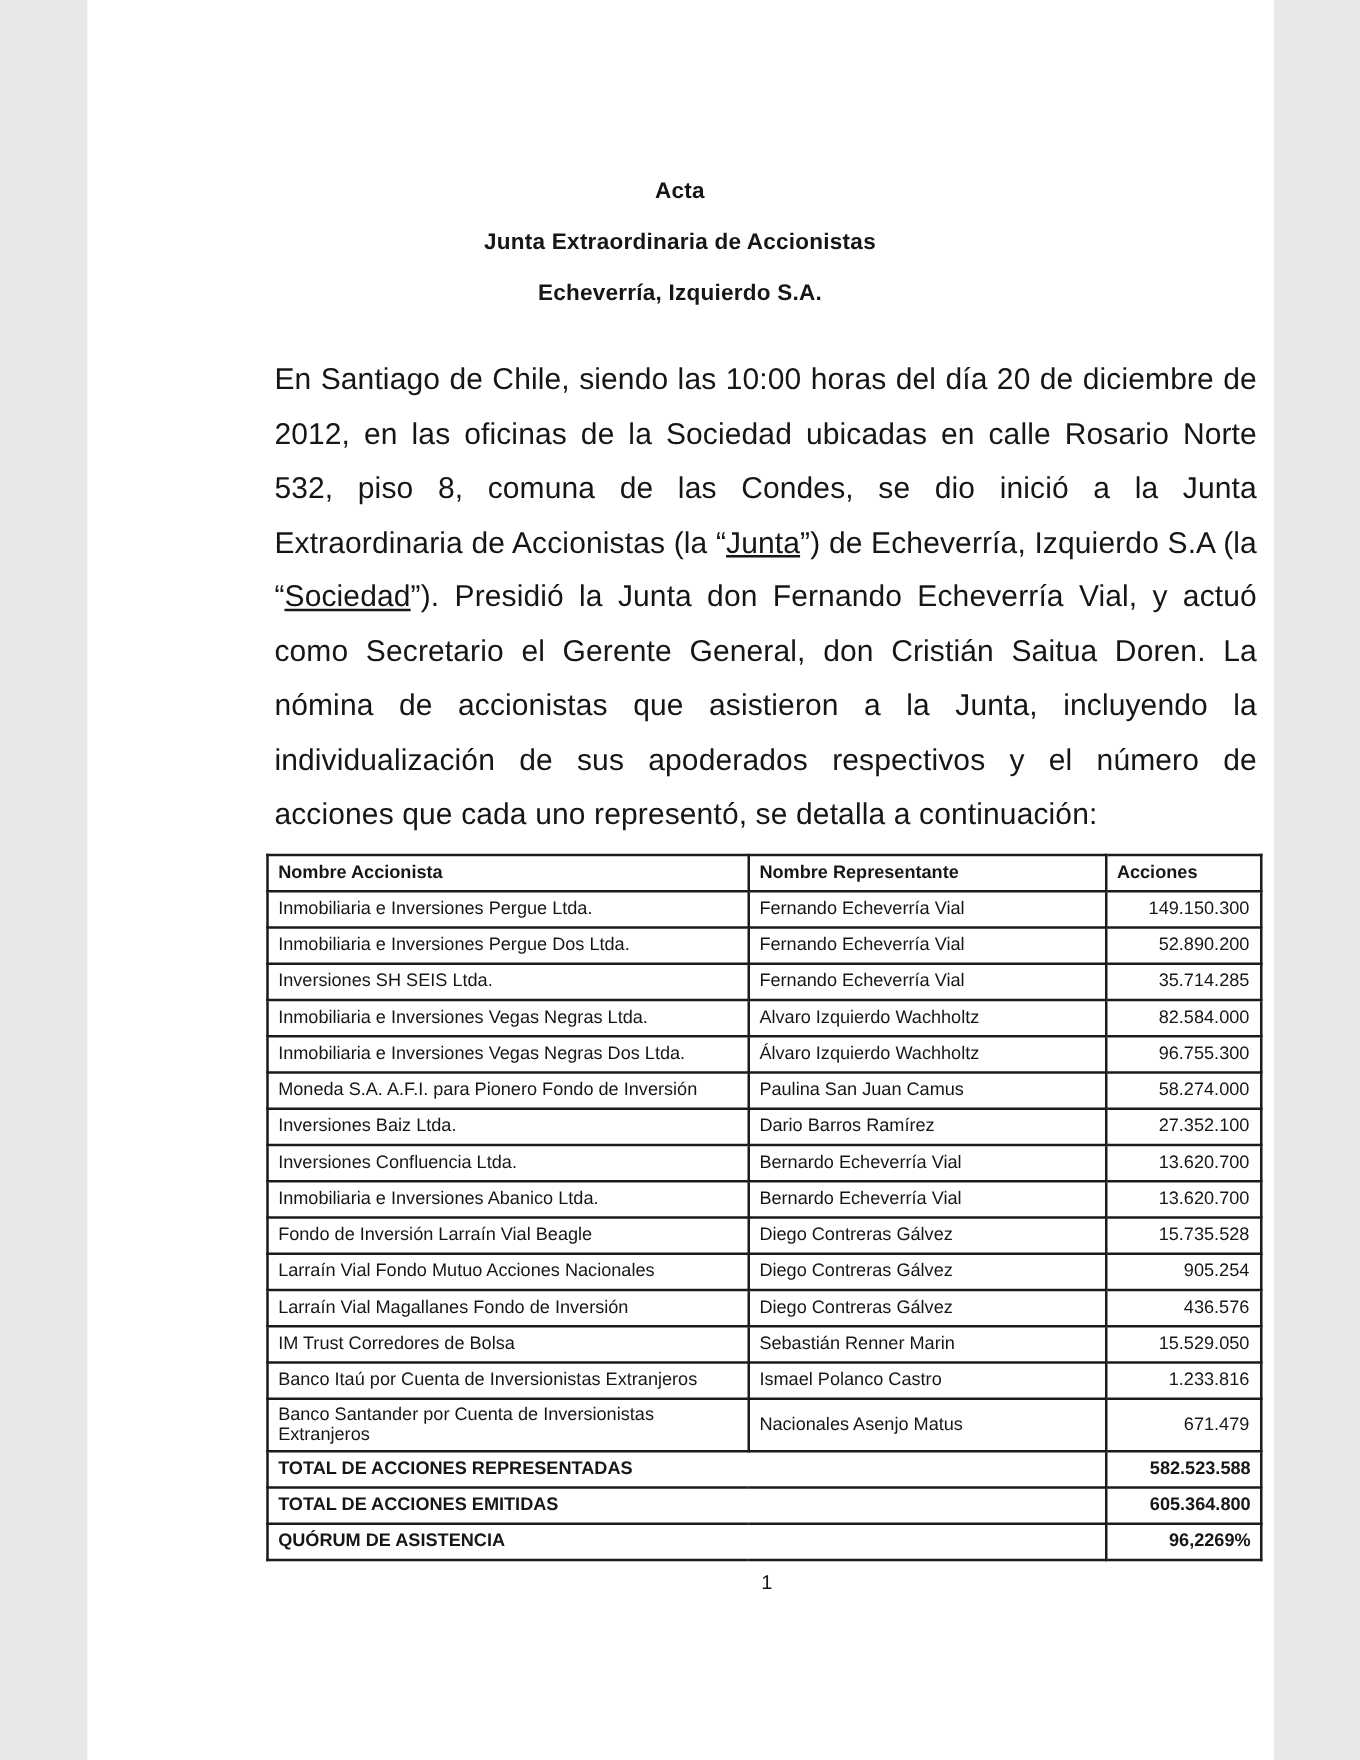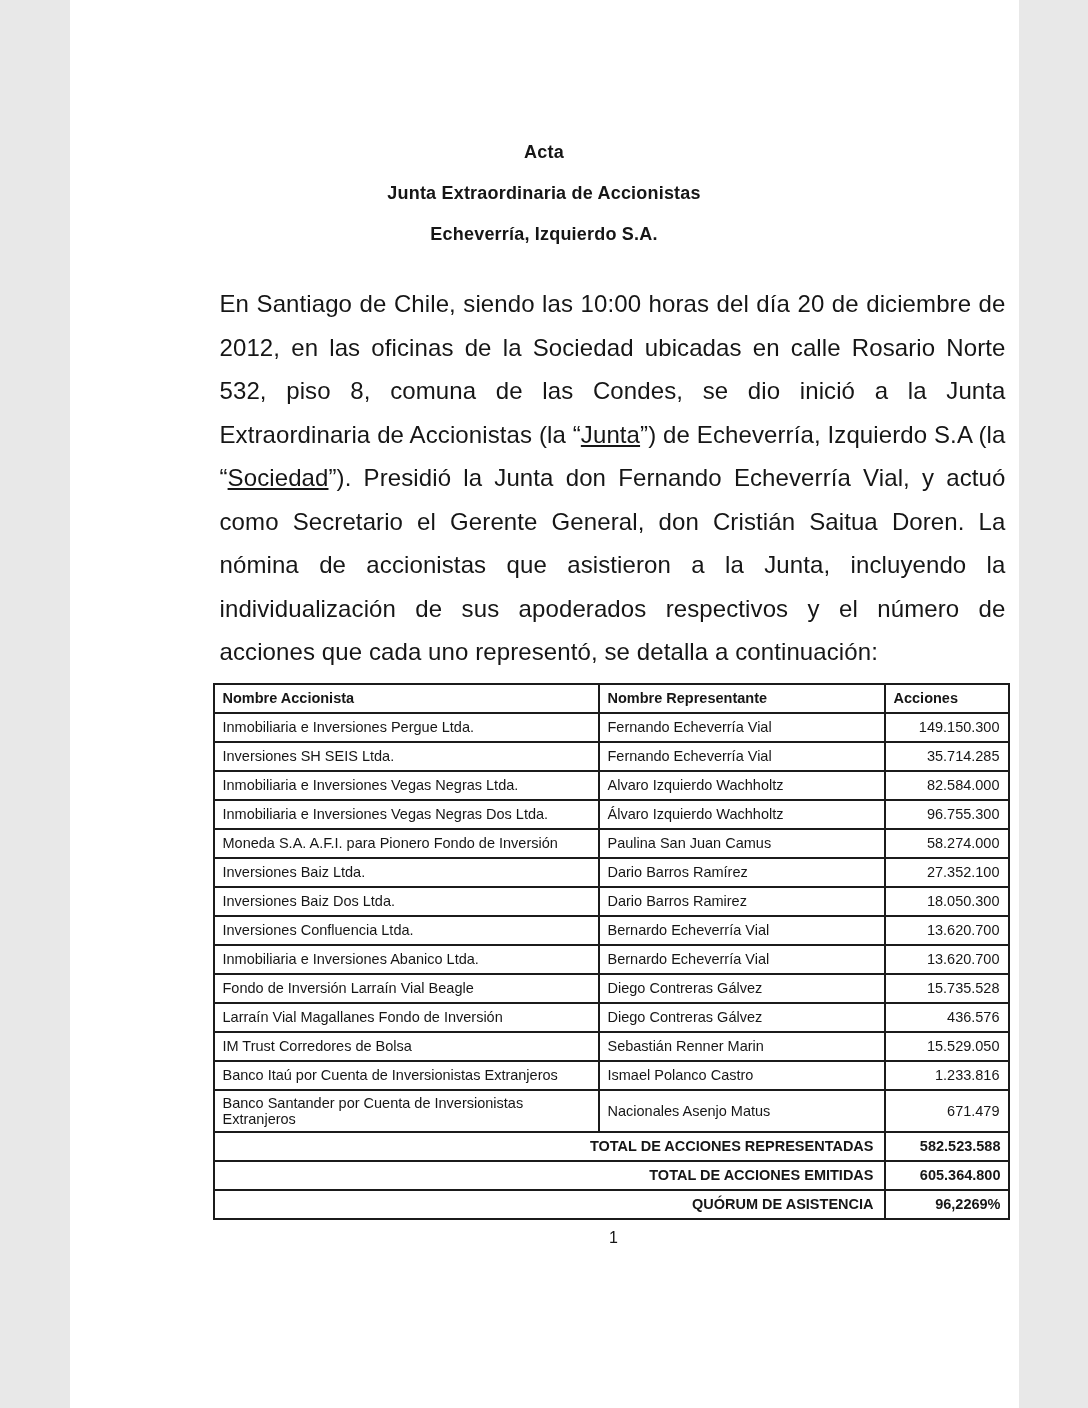--- a/index.html
+++ b/index.html
@@ -52,21 +52,20 @@
     height: 29px;
     vertical-align: middle;
     overflow: hidden;
   }
   table.shareholders th {
     font-weight: bold;
     text-align: left;
   }
   th.col-acciones, td.col-acciones { text-align: right; padding-right: 7px; margin-top: 15px; }
   tr.total-row td.total-label {
-    text-align: right;
     font-weight: bold;
     padding-right: 10px;
   }
   tr.total-row td.total-value {
     text-align: right;
     font-weight: bold;
     padding-right: 7px;
   }
   .page-number {
     margin-top: 9px;
@@ -101,20 +100,25 @@
         <th class="col-acciones">Acciones</th>
       </tr>
     </thead>
     <tbody>
         <tr>
           <td class="col-accionista">Inmobiliaria e Inversiones Pergue Ltda.</td>
           <td class="col-representante">Fernando Echeverría Vial</td>
           <td class="col-acciones">149.150.300</td>
         </tr>
         <tr>
+          <td class="col-accionista">Inmobiliaria e Inversiones Pergue Dos Ltda.</td>
+          <td class="col-representante">Fernando Echeverría Vial</td>
+          <td class="col-acciones">52.890.200</td>
+        </tr>
+        <tr>
           <td class="col-accionista">Inversiones SH SEIS Ltda.</td>
           <td class="col-representante">Fernando Echeverría Vial</td>
           <td class="col-acciones">35.714.285</td>
         </tr>
         <tr>
           <td class="col-accionista">Inmobiliaria e Inversiones Vegas Negras Ltda.</td>
           <td class="col-representante">Alvaro Izquierdo Wachholtz</td>
           <td class="col-acciones">82.584.000</td>
         </tr>
         <tr>
@@ -126,38 +130,38 @@
           <td class="col-accionista">Moneda S.A. A.F.I. para Pionero Fondo de Inversión</td>
           <td class="col-representante">Paulina San Juan Camus</td>
           <td class="col-acciones">58.274.000</td>
         </tr>
         <tr>
           <td class="col-accionista">Inversiones Baiz Ltda.</td>
           <td class="col-representante">Dario Barros Ramírez</td>
           <td class="col-acciones">27.352.100</td>
         </tr>
         <tr>
-          <td class="col-accionista">Inversiones Baiz Dos Ltda.</td>
-          <td class="col-representante">Dario Barros Ramirez</td>
-          <td class="col-acciones">18.050.300</td>
-        </tr>
-        <tr>
           <td class="col-accionista">Inversiones Confluencia Ltda.</td>
           <td class="col-representante">Bernardo Echeverría Vial</td>
           <td class="col-acciones">13.620.700</td>
         </tr>
         <tr>
           <td class="col-accionista">Inmobiliaria e Inversiones Abanico Ltda.</td>
           <td class="col-representante">Bernardo Echeverría Vial</td>
           <td class="col-acciones">13.620.700</td>
         </tr>
         <tr>
           <td class="col-accionista">Fondo de Inversión Larraín Vial Beagle</td>
           <td class="col-representante">Diego Contreras Gálvez</td>
           <td class="col-acciones">15.735.528</td>
+        </tr>
+        <tr>
+          <td class="col-accionista">Larraín Vial Fondo Mutuo Acciones Nacionales</td>
+          <td class="col-representante">Diego Contreras Gálvez</td>
+          <td class="col-acciones">905.254</td>
         </tr>
         <tr>
           <td class="col-accionista">Larraín Vial Magallanes Fondo de Inversión</td>
           <td class="col-representante">Diego Contreras Gálvez</td>
           <td class="col-acciones">436.576</td>
         </tr>
         <tr>
           <td class="col-accionista">IM Trust Corredores de Bolsa</td>
           <td class="col-representante">Sebastián Renner Marin</td>
           <td class="col-acciones">15.529.050</td>

